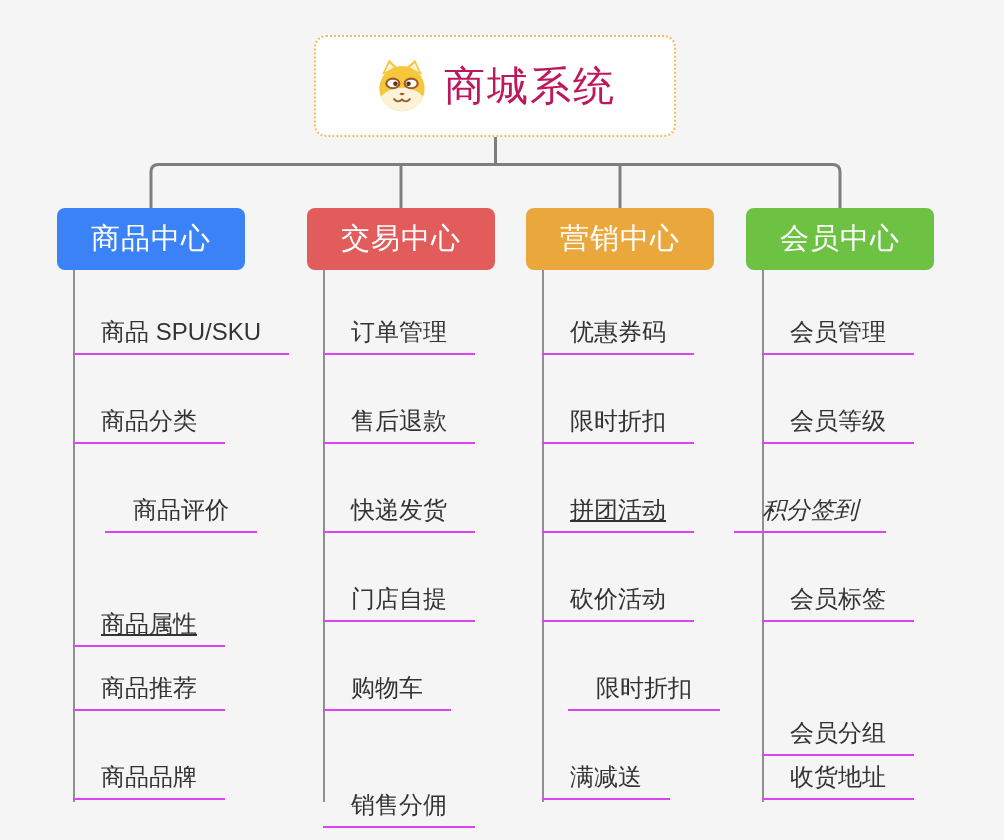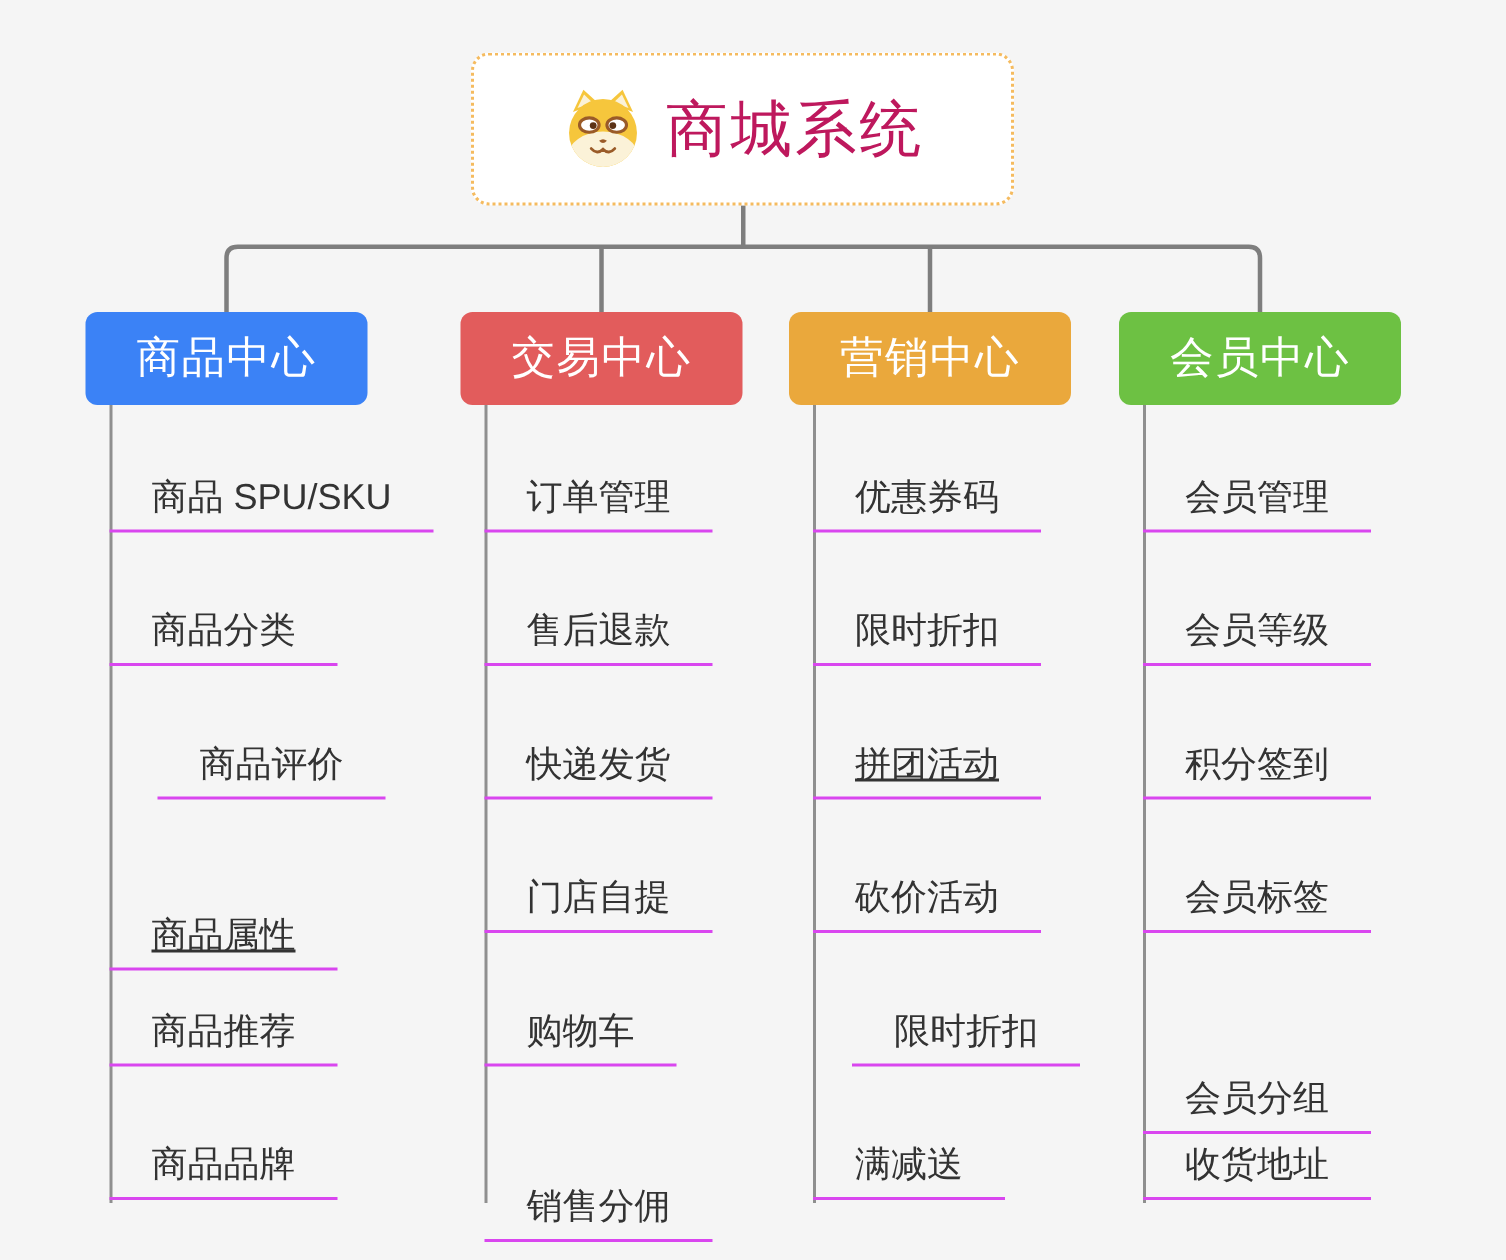--- a/index.html
+++ b/index.html
@@ -115,17 +115,17 @@
     <div class="leaf" style="left: 542px; top: 318px;">优惠券码</div>
     <div class="leaf" style="left: 542px; top: 407px;">限时折扣</div>
     <div class="leaf" style="left: 542px; top: 496px; text-decoration: underline;">拼团活动</div>
     <div class="leaf" style="left: 542px; top: 585px;">砍价活动</div>
     <div class="leaf" style="left: 568px; top: 674px;">限时折扣</div>
     <div class="leaf" style="left: 542px; top: 763px;">满减送</div>
     <div class="branch-box" style="left: 746px; background: rgb(109, 193, 67);">会员中心</div>
     <div class="col-line" style="left: 762px; top: 270px; height: 532px;"></div>
     <div class="leaf" style="left: 762px; top: 318px;">会员管理</div>
     <div class="leaf" style="left: 762px; top: 407px;">会员等级</div>
-    <div class="leaf" style="left: 762px; top: 496px;">积分签到</div>
+    <div class="leaf" style="left: 734px; top: 496px; font-style: italic;">积分签到</div>
     <div class="leaf" style="left: 762px; top: 585px;">会员标签</div>
     <div class="leaf" style="left: 762px; top: 674px; margin-top: 45px;">会员分组</div>
     <div class="leaf" style="left: 762px; top: 763px;">收货地址</div>
   </div>
 
 </body></html>

